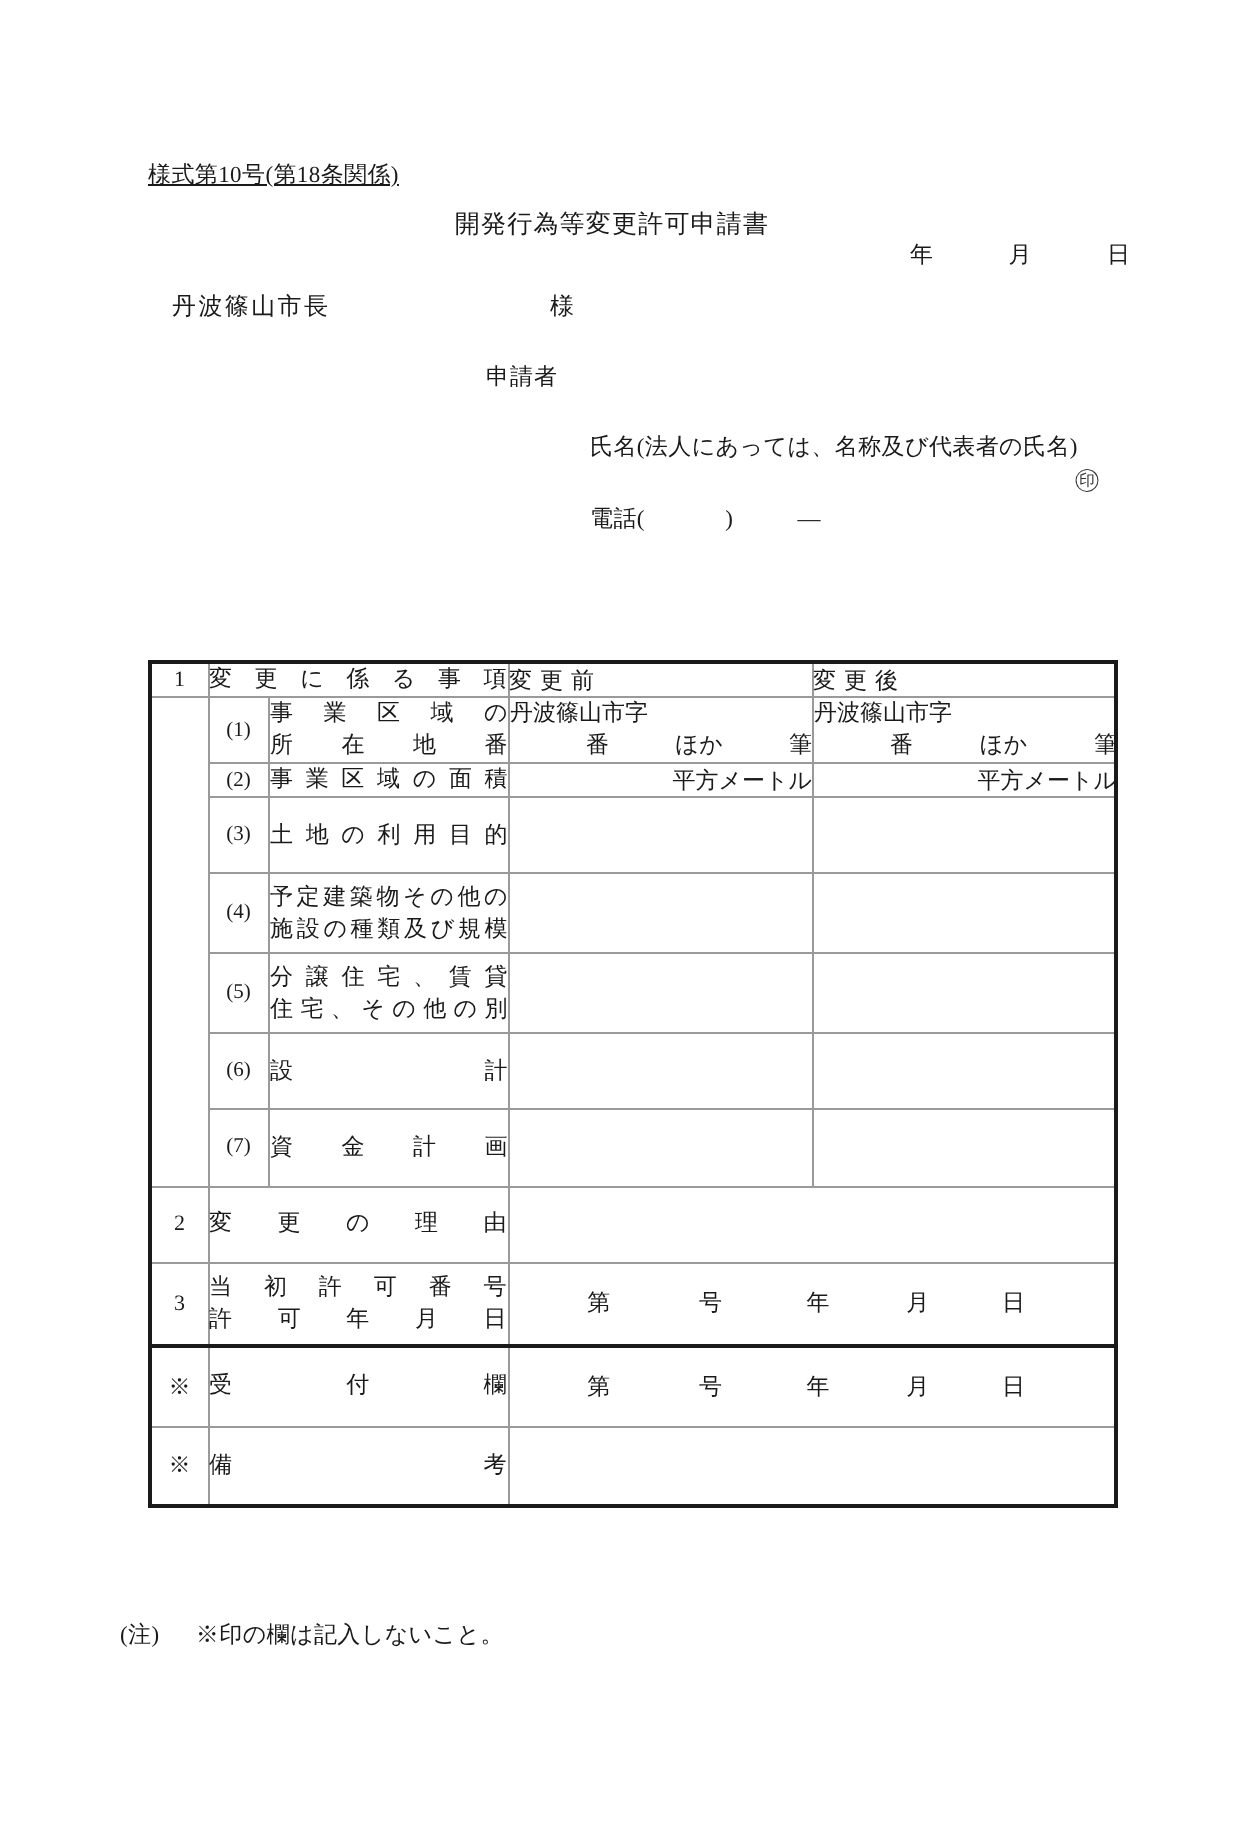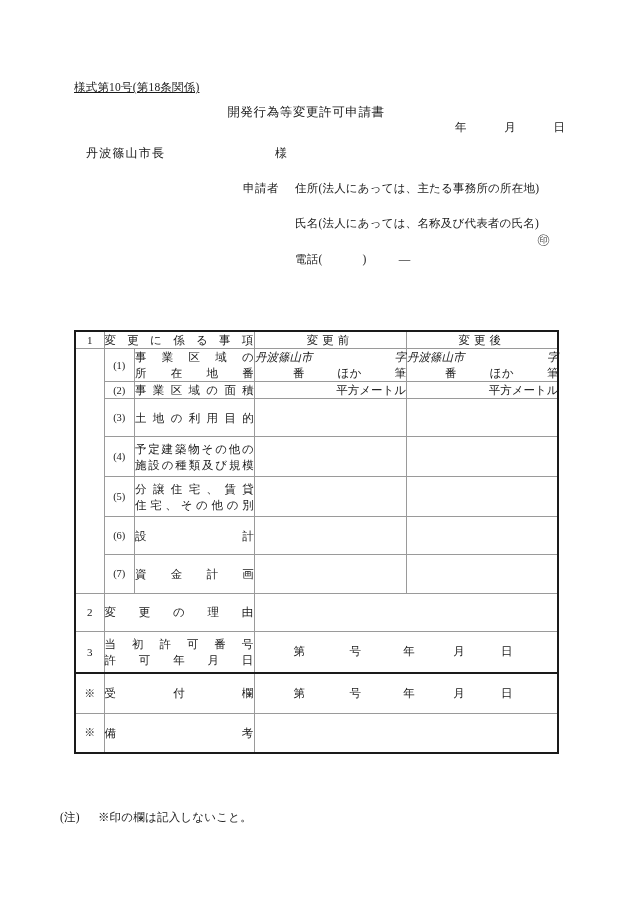--- a/index.html
+++ b/index.html
@@ -183,36 +183,33 @@
     border: 1px solid #9a9a9a;
     padding: 0;
     background: #fff;
   }
   .inner tr:first-child > td { border-top: none; }
   .inner tr:last-child > td { border-bottom: none; }
   .inner tr > td:first-child { border-left: none; }
   .inner tr > td:last-child { border-right: none; }
 
   .hdr-cell {
-    text-align: center;
     letter-spacing: 4px;
     padding: 7px 0 7px 4px;
   }
   .unit-right {
     text-align: right;
     padding: 6px 8px 6px 0;
   }
   .addr-block {
     padding: 5px 8px 5px 8px;
     line-height: 16px;
   }
   .addr-row {
     display: flex;
-    justify-content: space-between;
-    font-style: italic;
   }
   .addr-row2 {
     display: flex;
     justify-content: space-between;
     padding-left: 38px;
   }
   .addr-mid { letter-spacing: 0.3px; }
 
   .numline {
     padding: 7px 0;
@@ -249,21 +246,20 @@
   <div class="date-line">
     <span>年</span>
     <span>月</span>
     <span>日</span>
   </div>
 
   <div class="addressee">丹波篠山市長</div>
   <div class="addressee-sama">様</div>
 
   <div class="applicant-label">申請者</div>
-  <div class="applicant-addr">住所(法人にあっては、主たる事務所の所在地)</div>
   <div class="applicant-name">氏名(法人にあっては、名称及び代表者の氏名)</div>
   <div class="seal-mark">㊞</div>
   <div class="applicant-tel">
     <span>電話(</span>
     <span class="tel-gap1"></span>
     <span>)</span>
     <span class="tel-gap2"></span>
     <span>―</span>
   </div>
 

